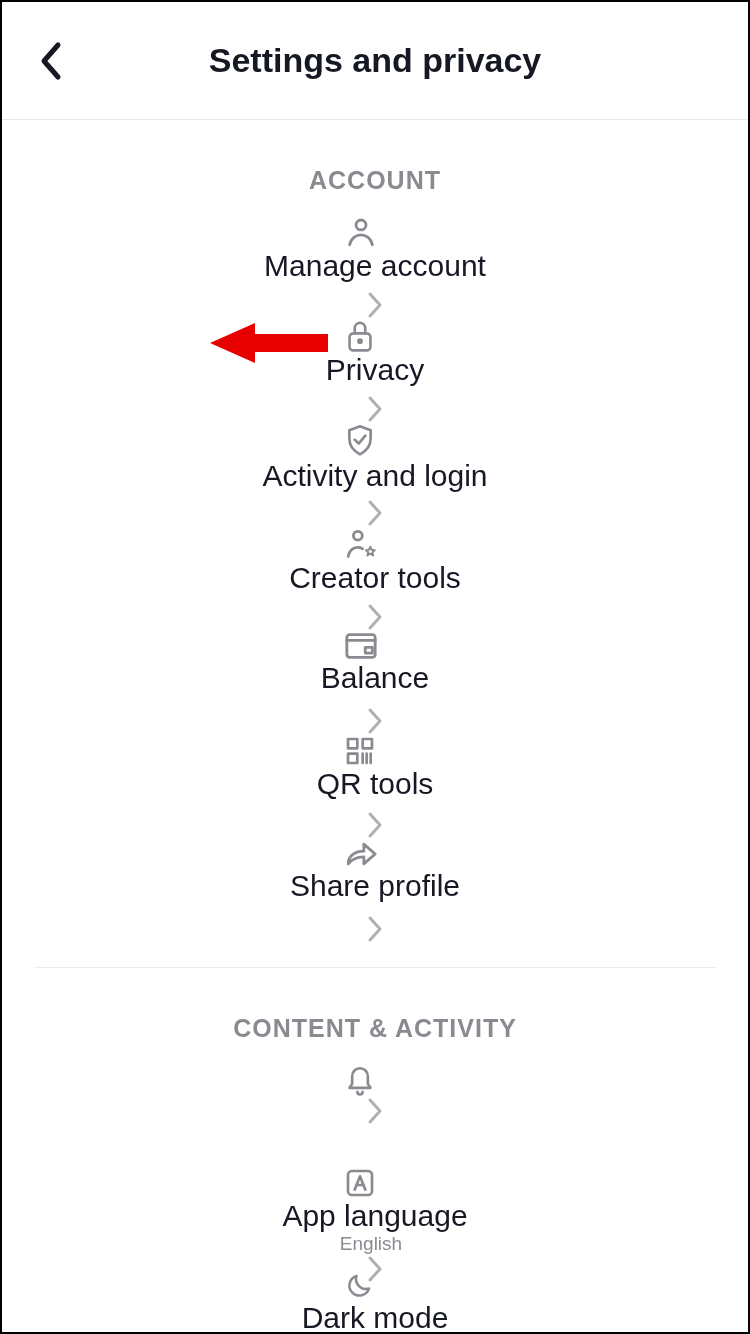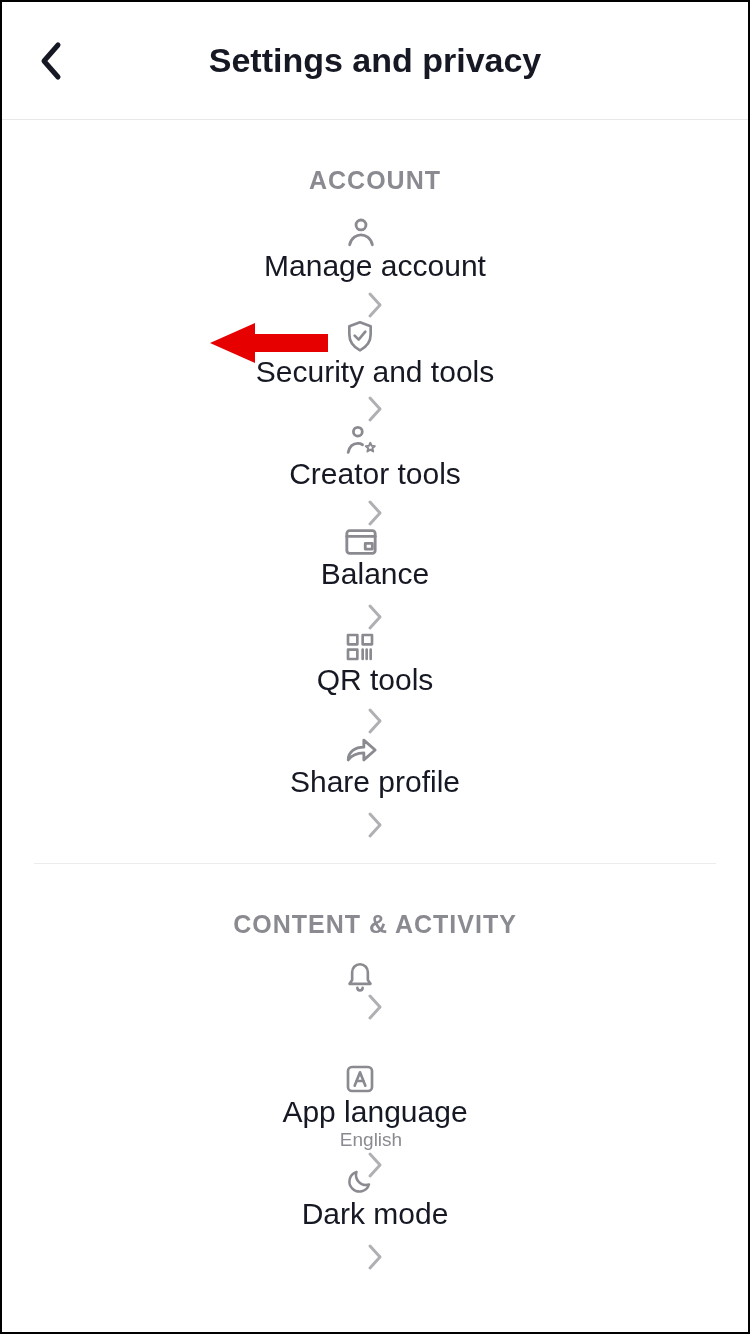--- a/index.html
+++ b/index.html
@@ -42,29 +42,44 @@
       </svg>
     </span>
     <span class="label">Manage account</span>
     <span class="chevron">
       <svg width="16" height="28" viewBox="0 0 16 28">
           <polyline points="3,3 13,14 3,25" fill="none" stroke="#b0b0b4" stroke-width="3" stroke-linecap="round" stroke-linejoin="round"></polyline>
         </svg>
     </span>
   </div>
 
+  <div class="row">
+    <span class="icon-wrap">
+      <svg width="32" height="34" viewBox="0 0 24 26" fill="none" stroke="#8a8b91" stroke-width="2" stroke-linecap="round" stroke-linejoin="round">
+        <rect x="4" y="11" width="16" height="13" rx="3"></rect>
+          <path d="M8 11V7a4 4 0 0 1 8 0v4"></path>
+          <circle cx="12" cy="17" r="1.2" fill="#8a8b91"></circle>
+      </svg>
+    </span>
+    <span class="label">Privacy</span>
+    <span class="chevron">
+      <svg width="16" height="28" viewBox="0 0 16 28">
+          <polyline points="3,3 13,14 3,25" fill="none" stroke="#b0b0b4" stroke-width="3" stroke-linecap="round" stroke-linejoin="round"></polyline>
+        </svg>
+    </span>
+  </div>
 
   <div class="row">
     <span class="icon-wrap">
       <svg width="32" height="36" viewBox="0 0 24 26" fill="none" stroke="#8a8b91" stroke-width="2" stroke-linecap="round" stroke-linejoin="round">
         <path d="M12 2l8 3v6c0 6-4 10-8 12-4-2-8-6-8-12V5l8-3z"></path>
           <polyline points="8,12 11,15 16,9"></polyline>
       </svg>
     </span>
-    <span class="label">Security and tools</span>
+    <span class="label">Activity and login</span>
     <span class="chevron">
       <svg width="16" height="28" viewBox="0 0 16 28">
           <polyline points="3,3 13,14 3,25" fill="none" stroke="#b0b0b4" stroke-width="3" stroke-linecap="round" stroke-linejoin="round"></polyline>
         </svg>
     </span>
   </div>
 
   <div class="row">
     <span class="icon-wrap">
       <svg width="36" height="34" viewBox="0 0 26 24" fill="none" stroke="#8a8b91" stroke-width="2" stroke-linecap="round" stroke-linejoin="round">

